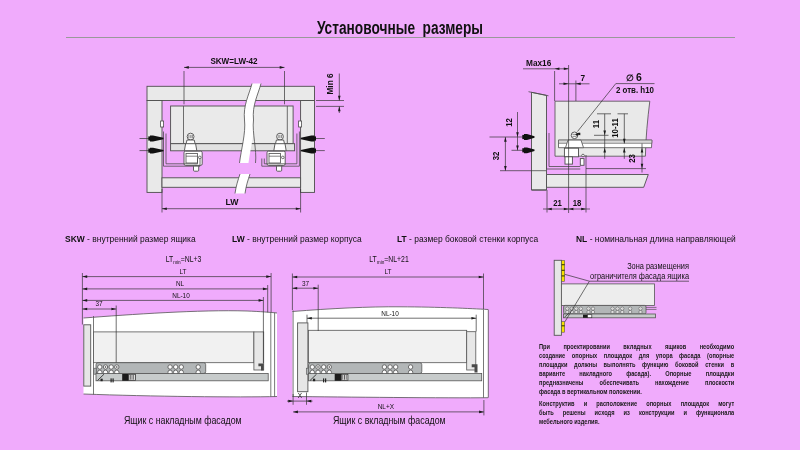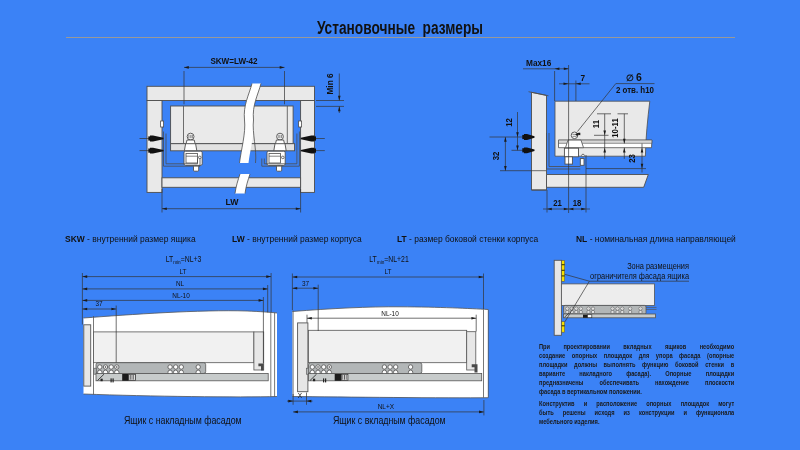--- a/index.html
+++ b/index.html
@@ -1,15 +1,15 @@
 <!DOCTYPE html>
 <html><head><meta charset="utf-8">
 <style>
 html,body{margin:0;padding:0;background:#fff;}
-#page{position:relative;width:800px;height:450px;overflow:hidden;background:#3b82f6;font-family:"Liberation Sans",sans-serif;}
+#page{position:relative;width:800px;height:450px;overflow:hidden;background:#f0abfc;font-family:"Liberation Sans",sans-serif;}
 .t{position:absolute;white-space:nowrap;color:#111;}
 svg{position:absolute;left:0;top:0;}
 .par{position:absolute;font-weight:bold;font-size:7.3px;line-height:9.06px;color:#1a1a1a;transform:scaleX(0.78);transform-origin:0 0;}
 .jl{text-align:justify;height:9.06px;overflow:hidden;}
 .jl::after{content:"";display:inline-block;width:100%;height:0;}
 </style></head><body>
 <div id="page">
 
 <div class="t" style="left:0;top:18.2px;width:800px;text-align:center;font-weight:bold;font-size:18px;transform:scaleX(0.761);">Установочные&nbsp; размеры</div>
 

